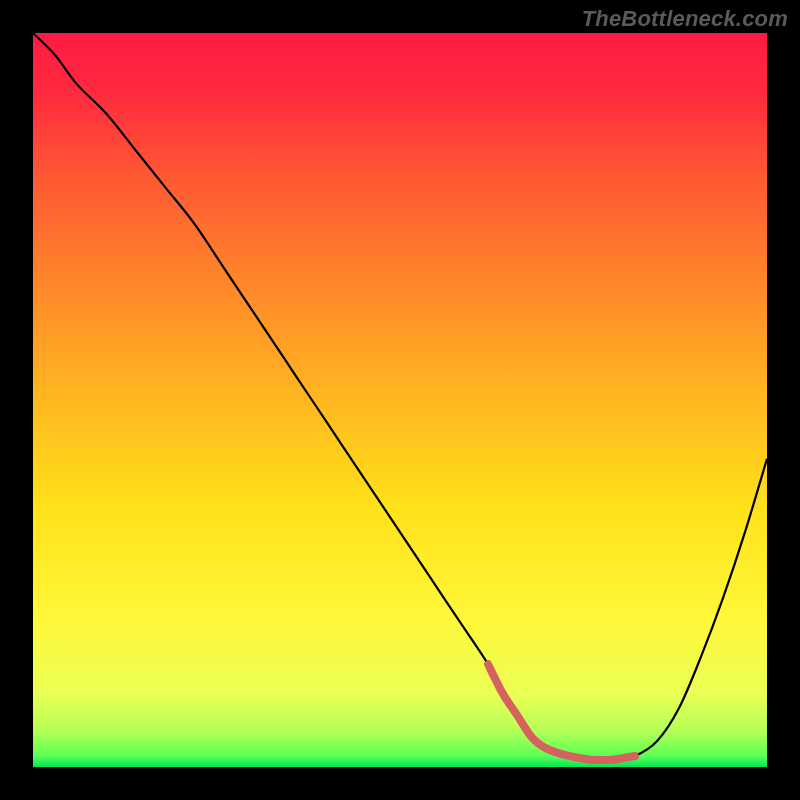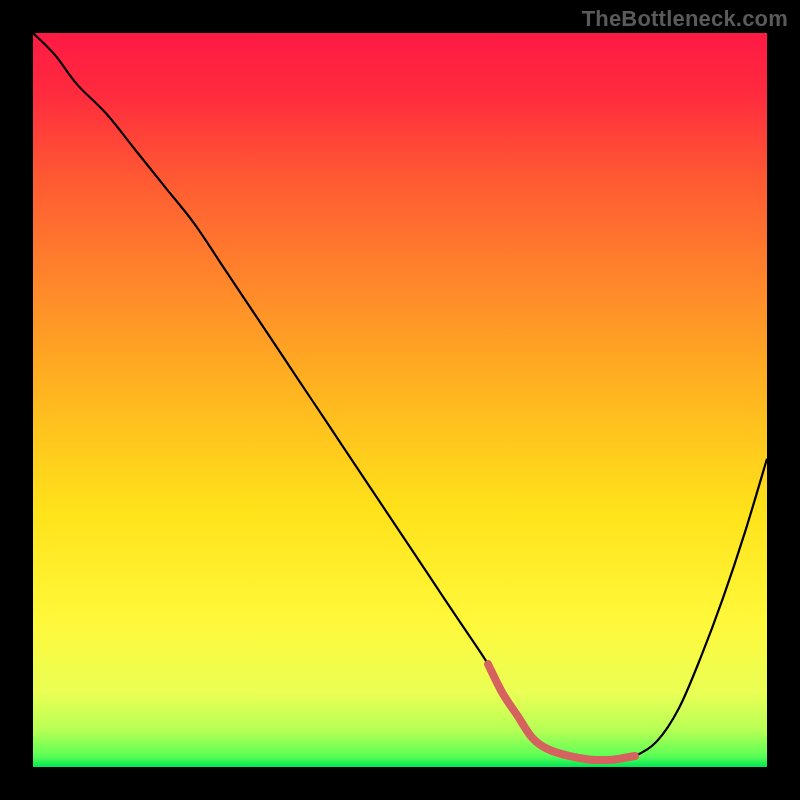--- a/index.html
+++ b/index.html
@@ -2,20 +2,21 @@
 <html><head>
 <meta charset="utf-8">
 <style>
   * { margin: 0; padding: 0; box-sizing: border-box; }
   html, body { width: 800px; height: 800px; background: #000; overflow: hidden; }
   .container {
     position: relative;
     width: 800px;
     height: 800px;
     background: #000;
+    font-style: italic;
   }
   .watermark {
     position: absolute;
     top: 6px;
     right: 12px;
     font-family: Arial, Helvetica, sans-serif;
     font-size: 22px;
     font-weight: bold;
     color: #5a5a5a;
     letter-spacing: 0.2px;

